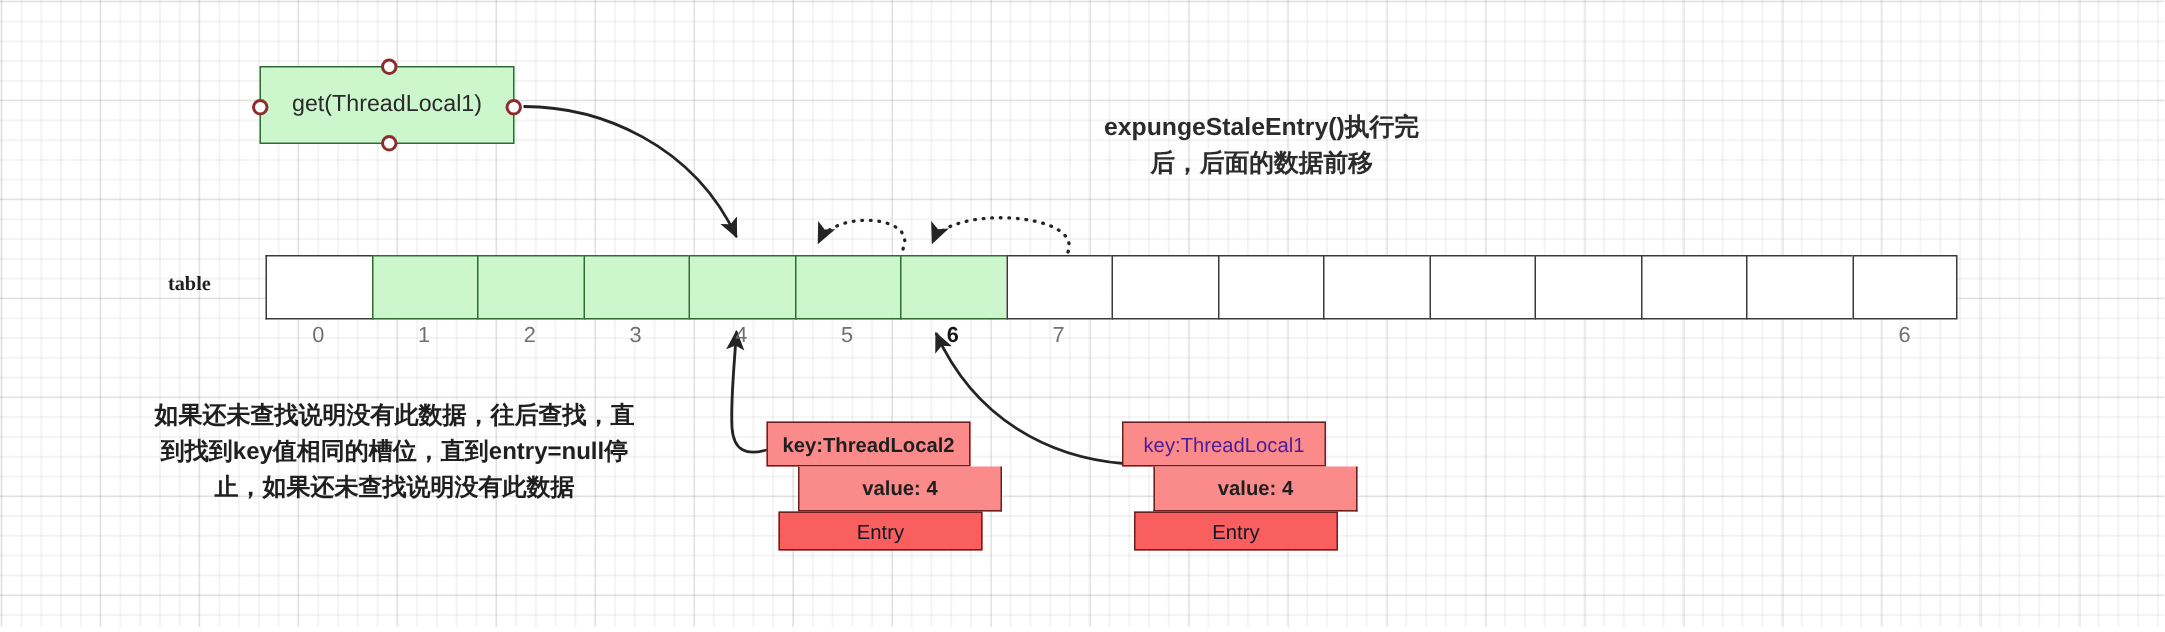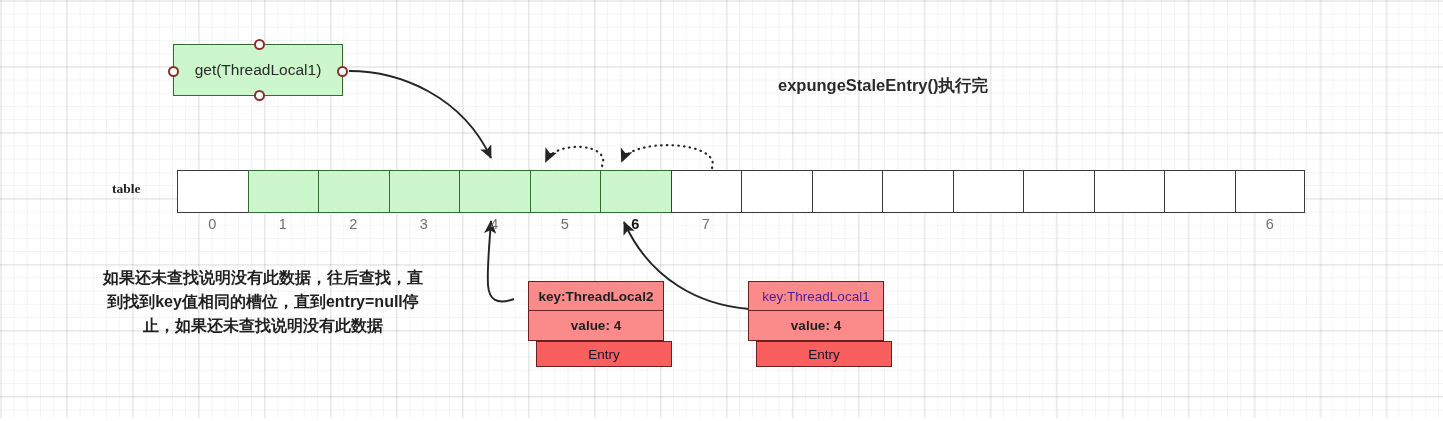--- a/index.html
+++ b/index.html
@@ -63,21 +63,21 @@
     height: 11px;
     border-radius: 50%;
     background: #ffffff;
     border: 2px solid #8c2d2d;
     box-sizing: border-box;
   }
 
   
   #heading {
     position: absolute;
-    left: 718px;
+    left: 676px;
     top: 74px;
     width: 330px;
     text-align: center;
     font-size: 16.5px;
     font-weight: bold;
     color: #2b2b2b;
     line-height: 1.45;
   }
   #heading div { white-space: nowrap; }
 
@@ -152,21 +152,21 @@
     background: #fb8a8a;
     height: 30px;
     display: flex;
     align-items: center;
     justify-content: center;
     font-size: 13.5px;
     color: #1f1f1f;
   }
   .entry-kv.key-bold { font-weight: bold; }
   .entry-kv.key-plain { color: #4c1d95; }
-  .entry-kv.value { border-top-width: 0; font-weight: bold; }
+  .entry-kv.value { border-top-width: 0; font-weight: bold; margin-left: 21px; }
   .entry-bar {
     width: 136px;
     margin-left: 8px;
     box-sizing: border-box;
     border: 1.6px solid #6b1f1f;
     background: #fa5f5f;
     height: 26px;
     display: flex;
     align-items: center;
     justify-content: center;
@@ -203,20 +203,21 @@
   <div id="get-box">
     <span class="label">get(ThreadLocal1)</span>
     <span class="handle" style="left:79.5px; top:-6px;"></span>
     <span class="handle" style="left:79.5px; bottom:-6px;"></span>
     <span class="handle" style="left:-6px; top:20.5px;"></span>
     <span class="handle" style="right:-6px; top:20.5px;"></span>
   </div>
 
   <div id="heading">
     <div>expungeStaleEntry()执行完</div>
+    <div>后，后面的数据前移</div>
   </div>
 
   <div id="table-label">table</div>
 
   <div id="table-row">
     <div class="cell white"></div>
     <div class="cell green"></div>
     <div class="cell green"></div>
     <div class="cell green"></div>
     <div class="cell green"></div>
@@ -251,21 +252,21 @@
     <div class="idx"></div>
     <div class="idx">6</div>
   </div>
 
   <div id="left-note">
     <div>如果还未查找说明没有此数据，往后查找，直</div>
     <div>到找到key值相同的槽位，直到entry=null停</div>
     <div>止，如果还未查找说明没有此数据</div>
   </div>
 
-  <div class="entry-group" style="left:528px; top:281px;">
+  <div class="entry-group" style="left:511px; top:281px;">
     <div class="entry-kv key-bold">key:ThreadLocal2</div>
     <div class="entry-kv value">value: 4</div>
     <div class="entry-bar">Entry</div>
   </div>
 
   <div class="entry-group" style="left:748px; top:281px;">
     <div class="entry-kv key-plain">key:ThreadLocal1</div>
     <div class="entry-kv value">value: 4</div>
     <div class="entry-bar">Entry</div>
   </div>

